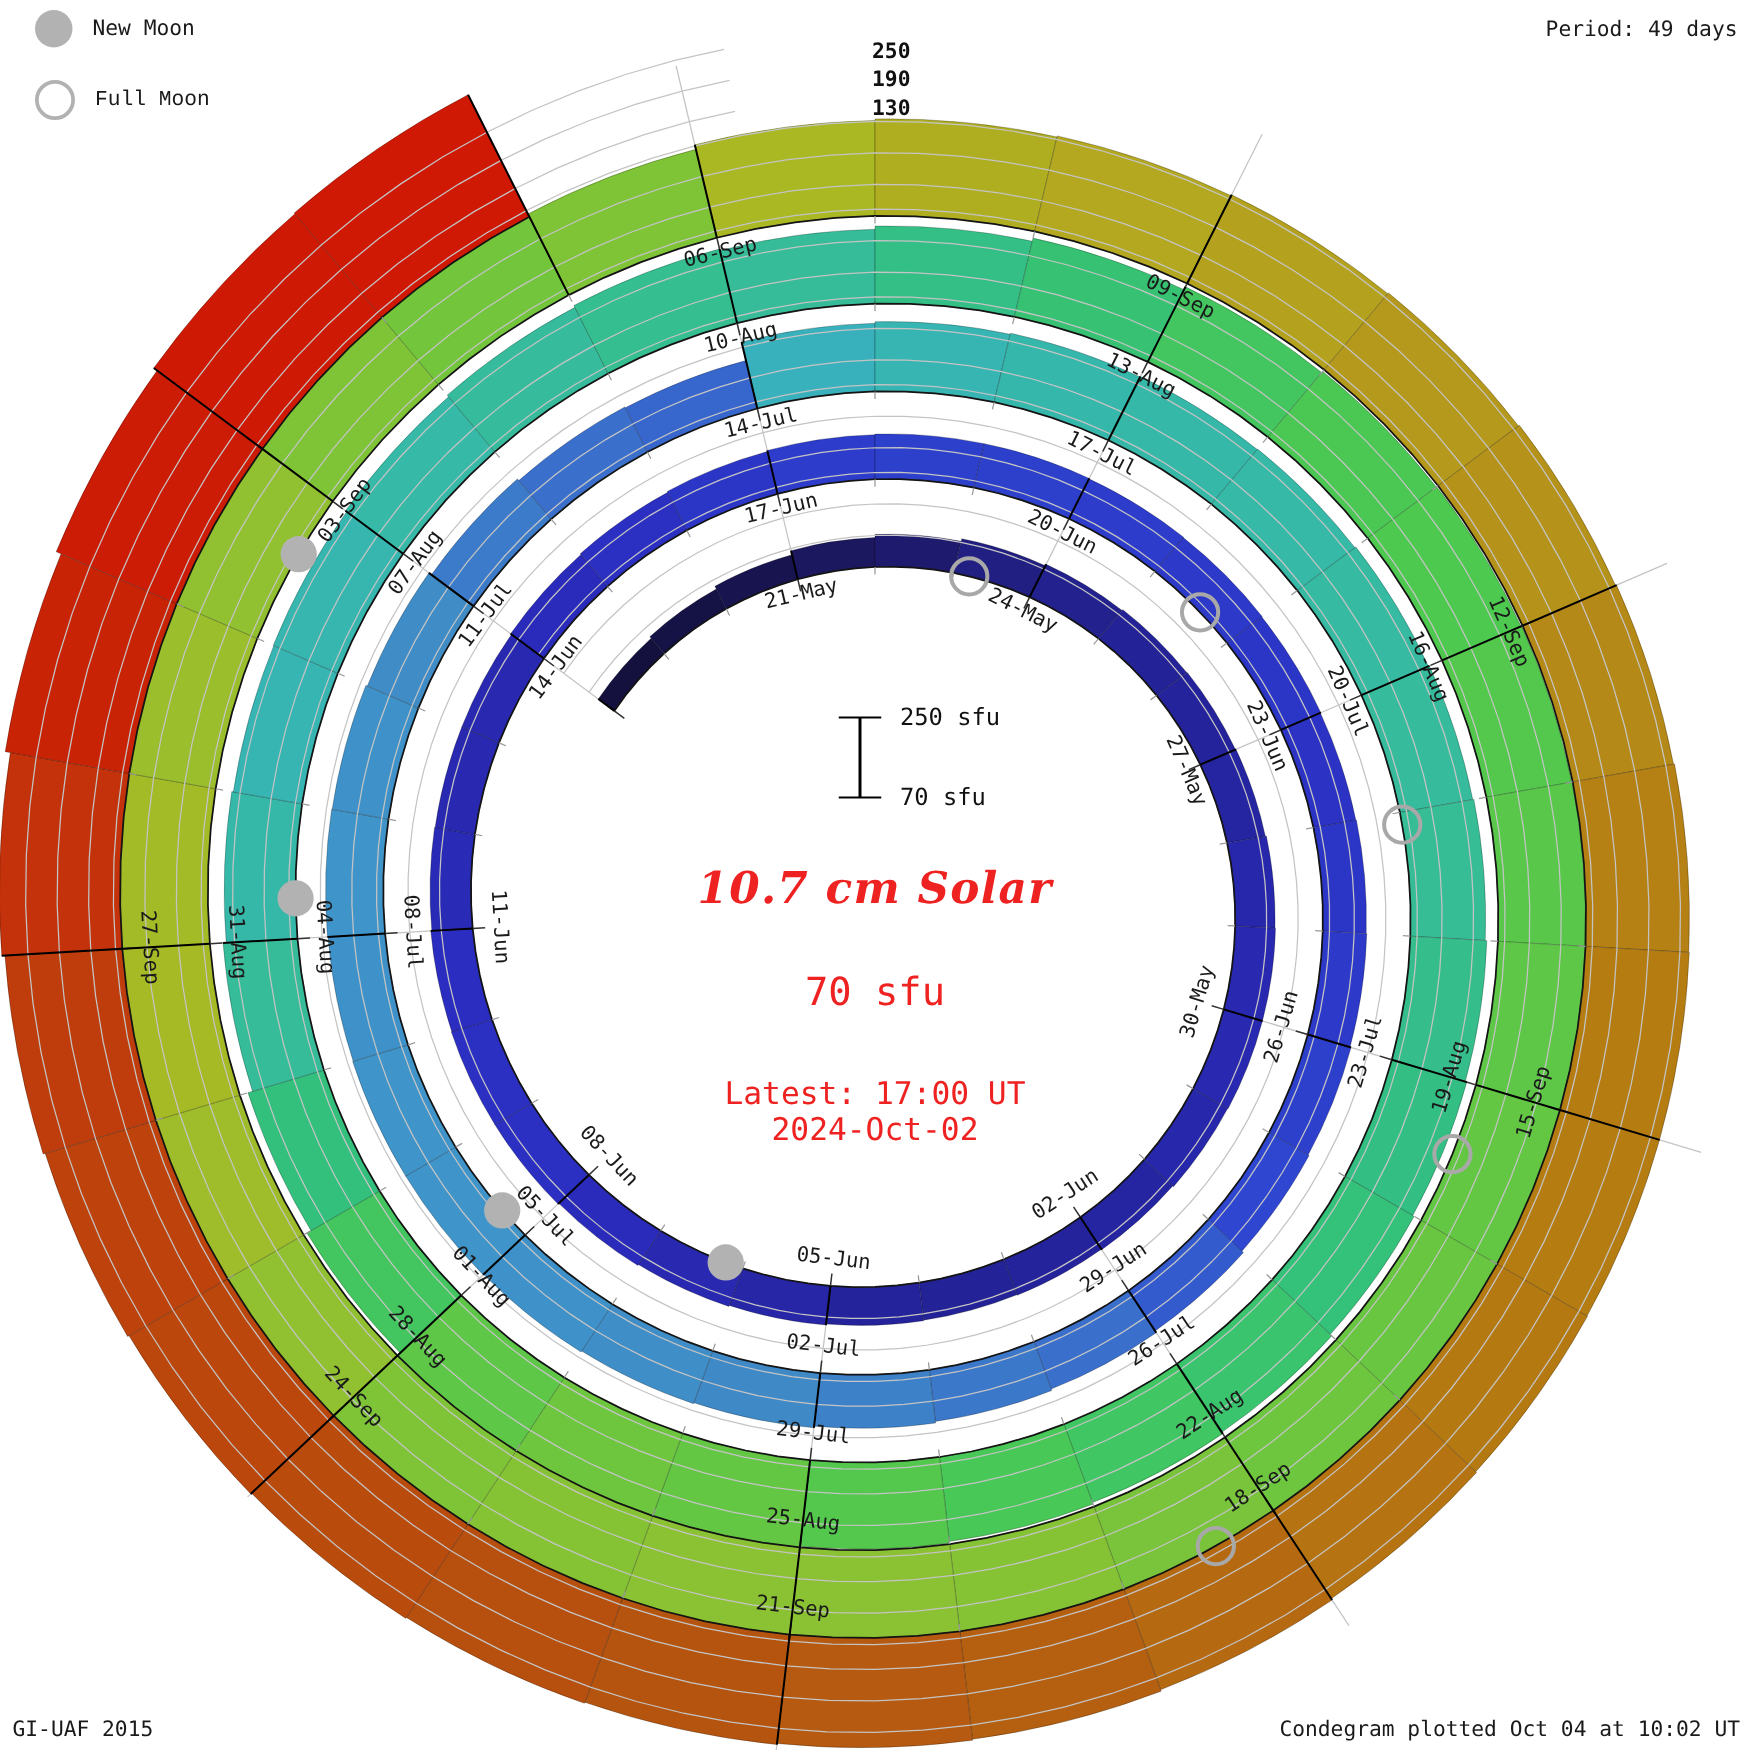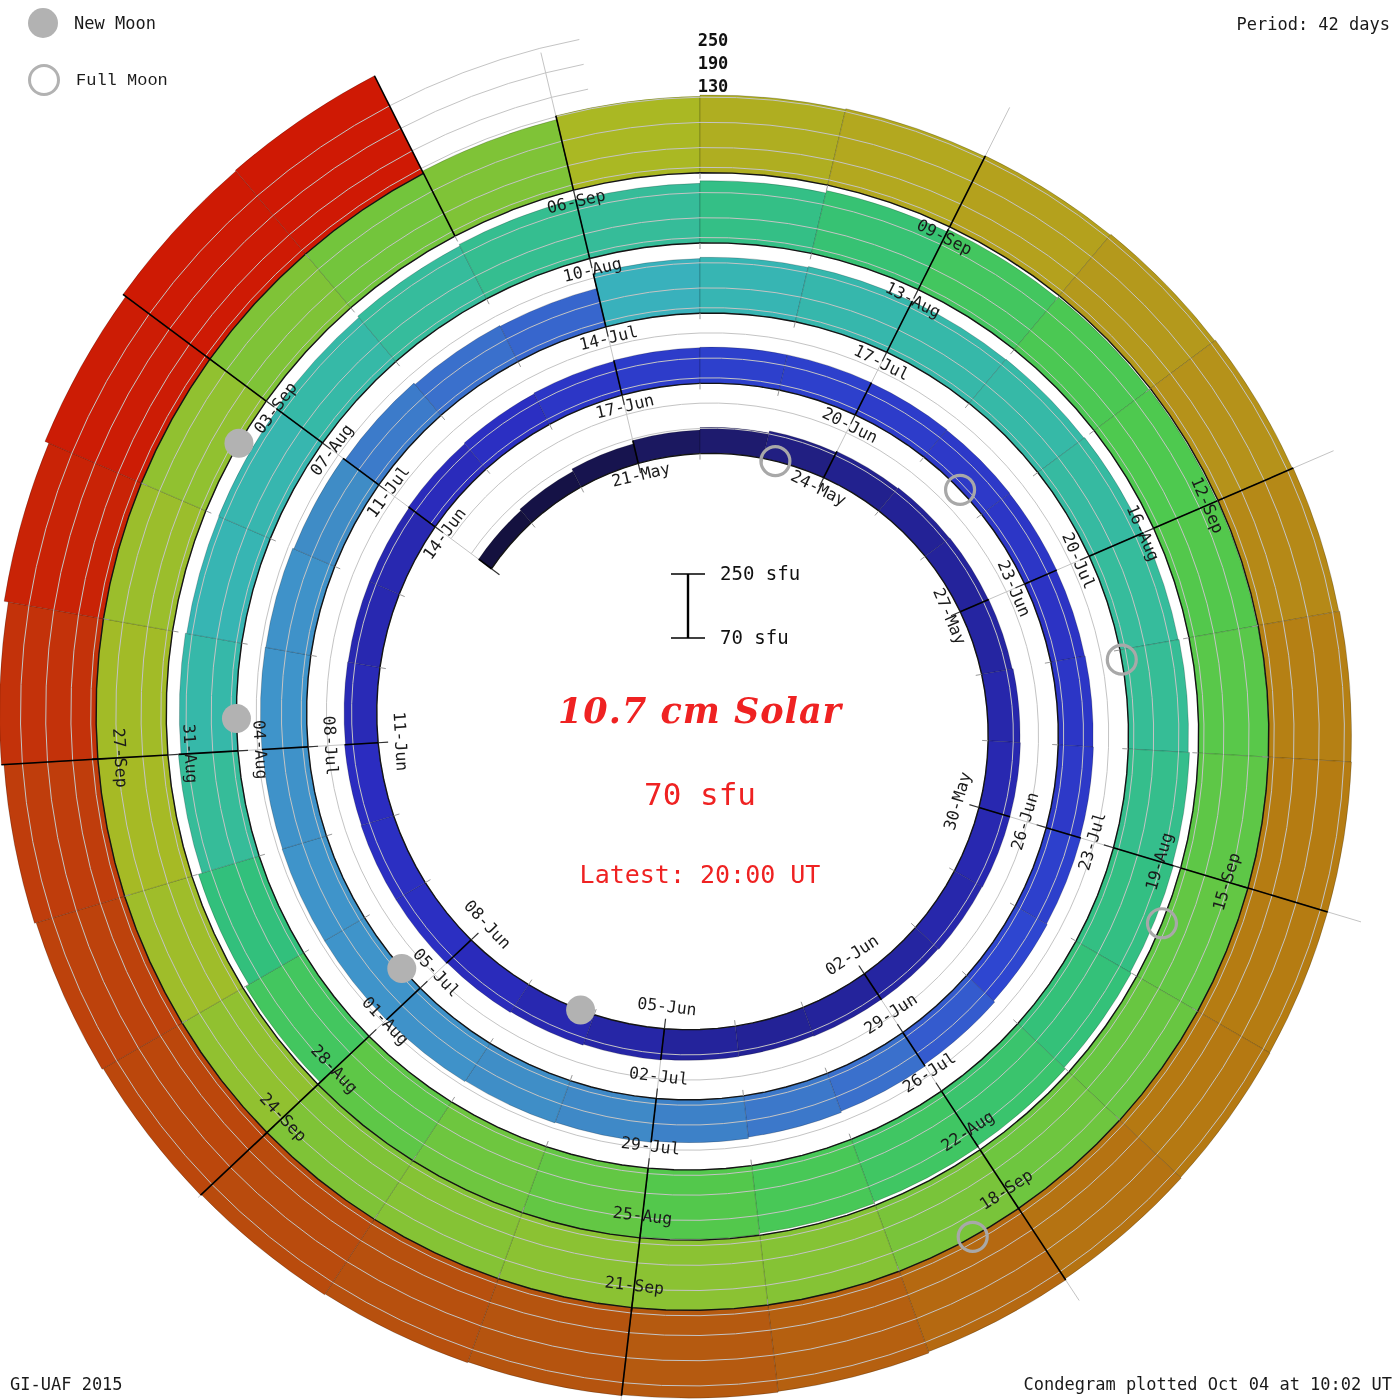--- a/index.html
+++ b/index.html
@@ -430,25 +430,26 @@
 
   <div class="legend" id="legend-new">
     <span class="sym"></span>
     <span class="lab">New Moon</span>
   </div>
   <div class="legend" id="legend-full">
     <span class="sym"></span>
     <span class="lab">Full Moon</span>
   </div>
 
-  <div class="corner" id="period-label">Period: 42 days</div>
+  <div class="corner" id="period-label">Period: 49 days</div>
   <div class="corner" id="footer-left">GI-UAF 2015</div>
   <div class="corner" id="footer-right">Condegram plotted Oct 04 at 10:02 UT</div>
 
   <div class="centerblock" id="title-block">
     <div class="t">10.7 cm Solar</div>
   </div>
   <div class="centerblock" id="flux-now">70 sfu</div>
   <div class="centerblock" id="latest-block">
-    <div>Latest: 20:00 UT</div>
+    <div>Latest: 17:00 UT</div>
+    <div>2024-Oct-02</div>
   </div>
 
 </div>
 
 </body></html>

